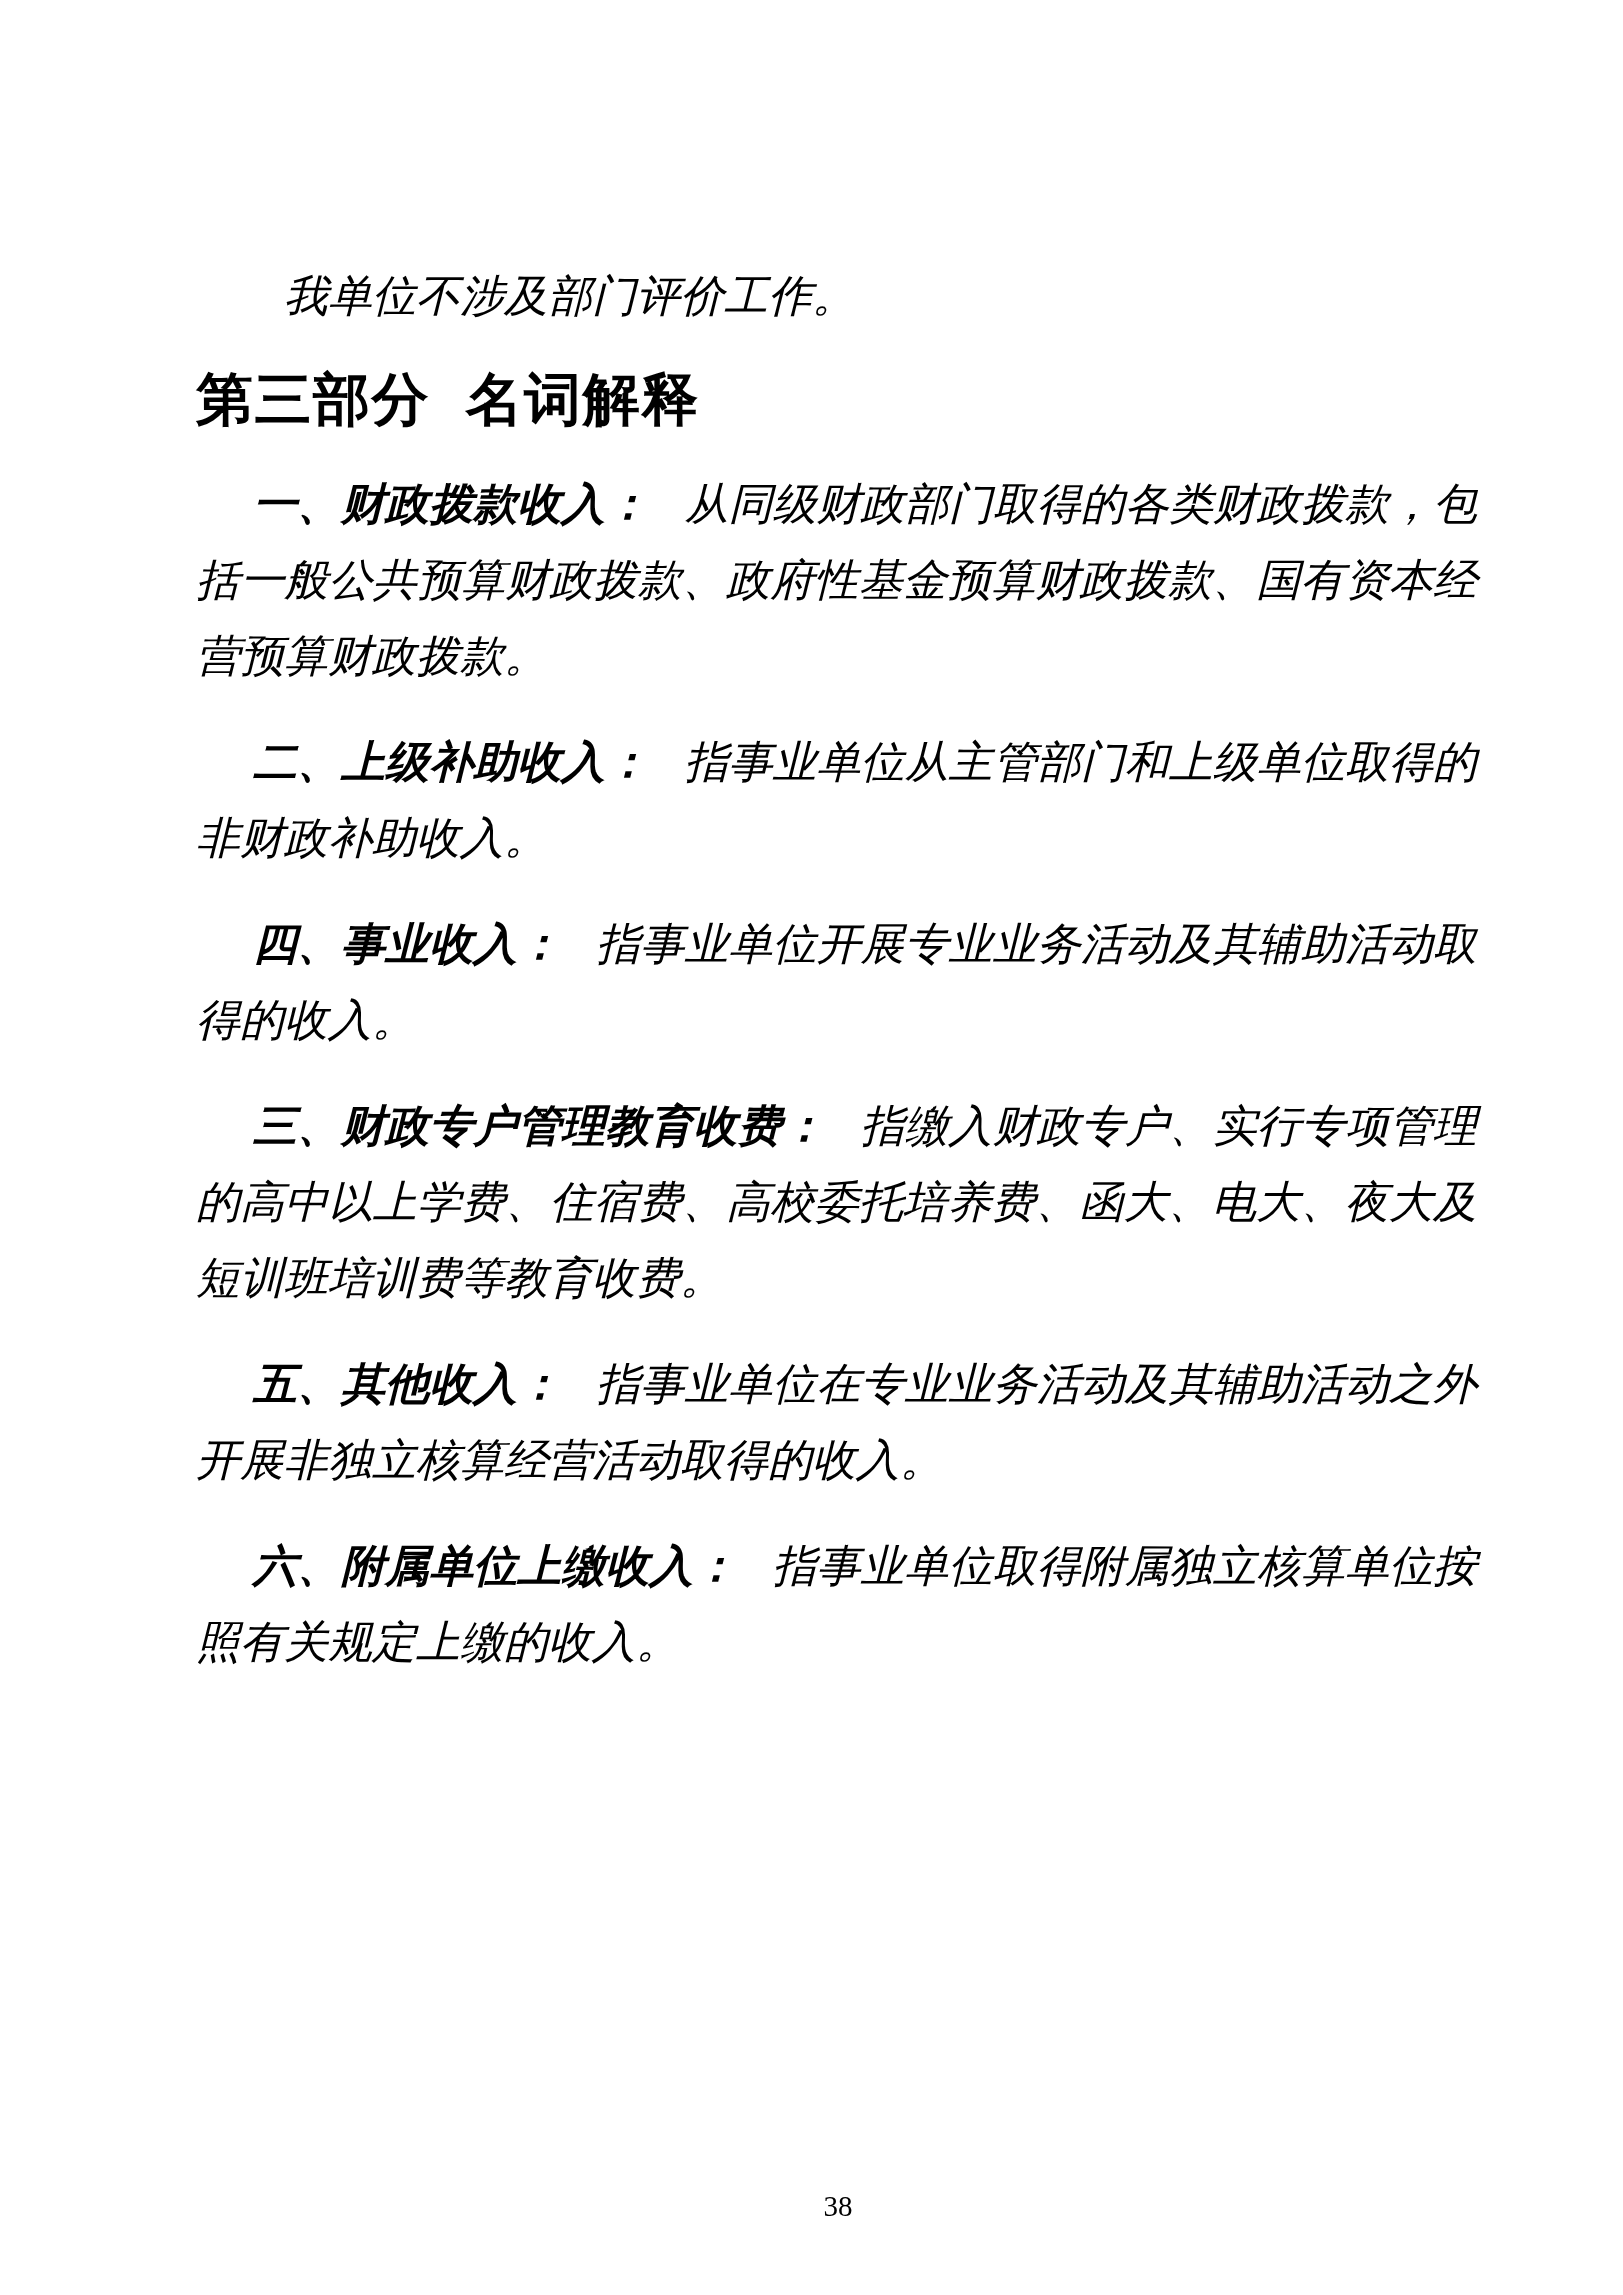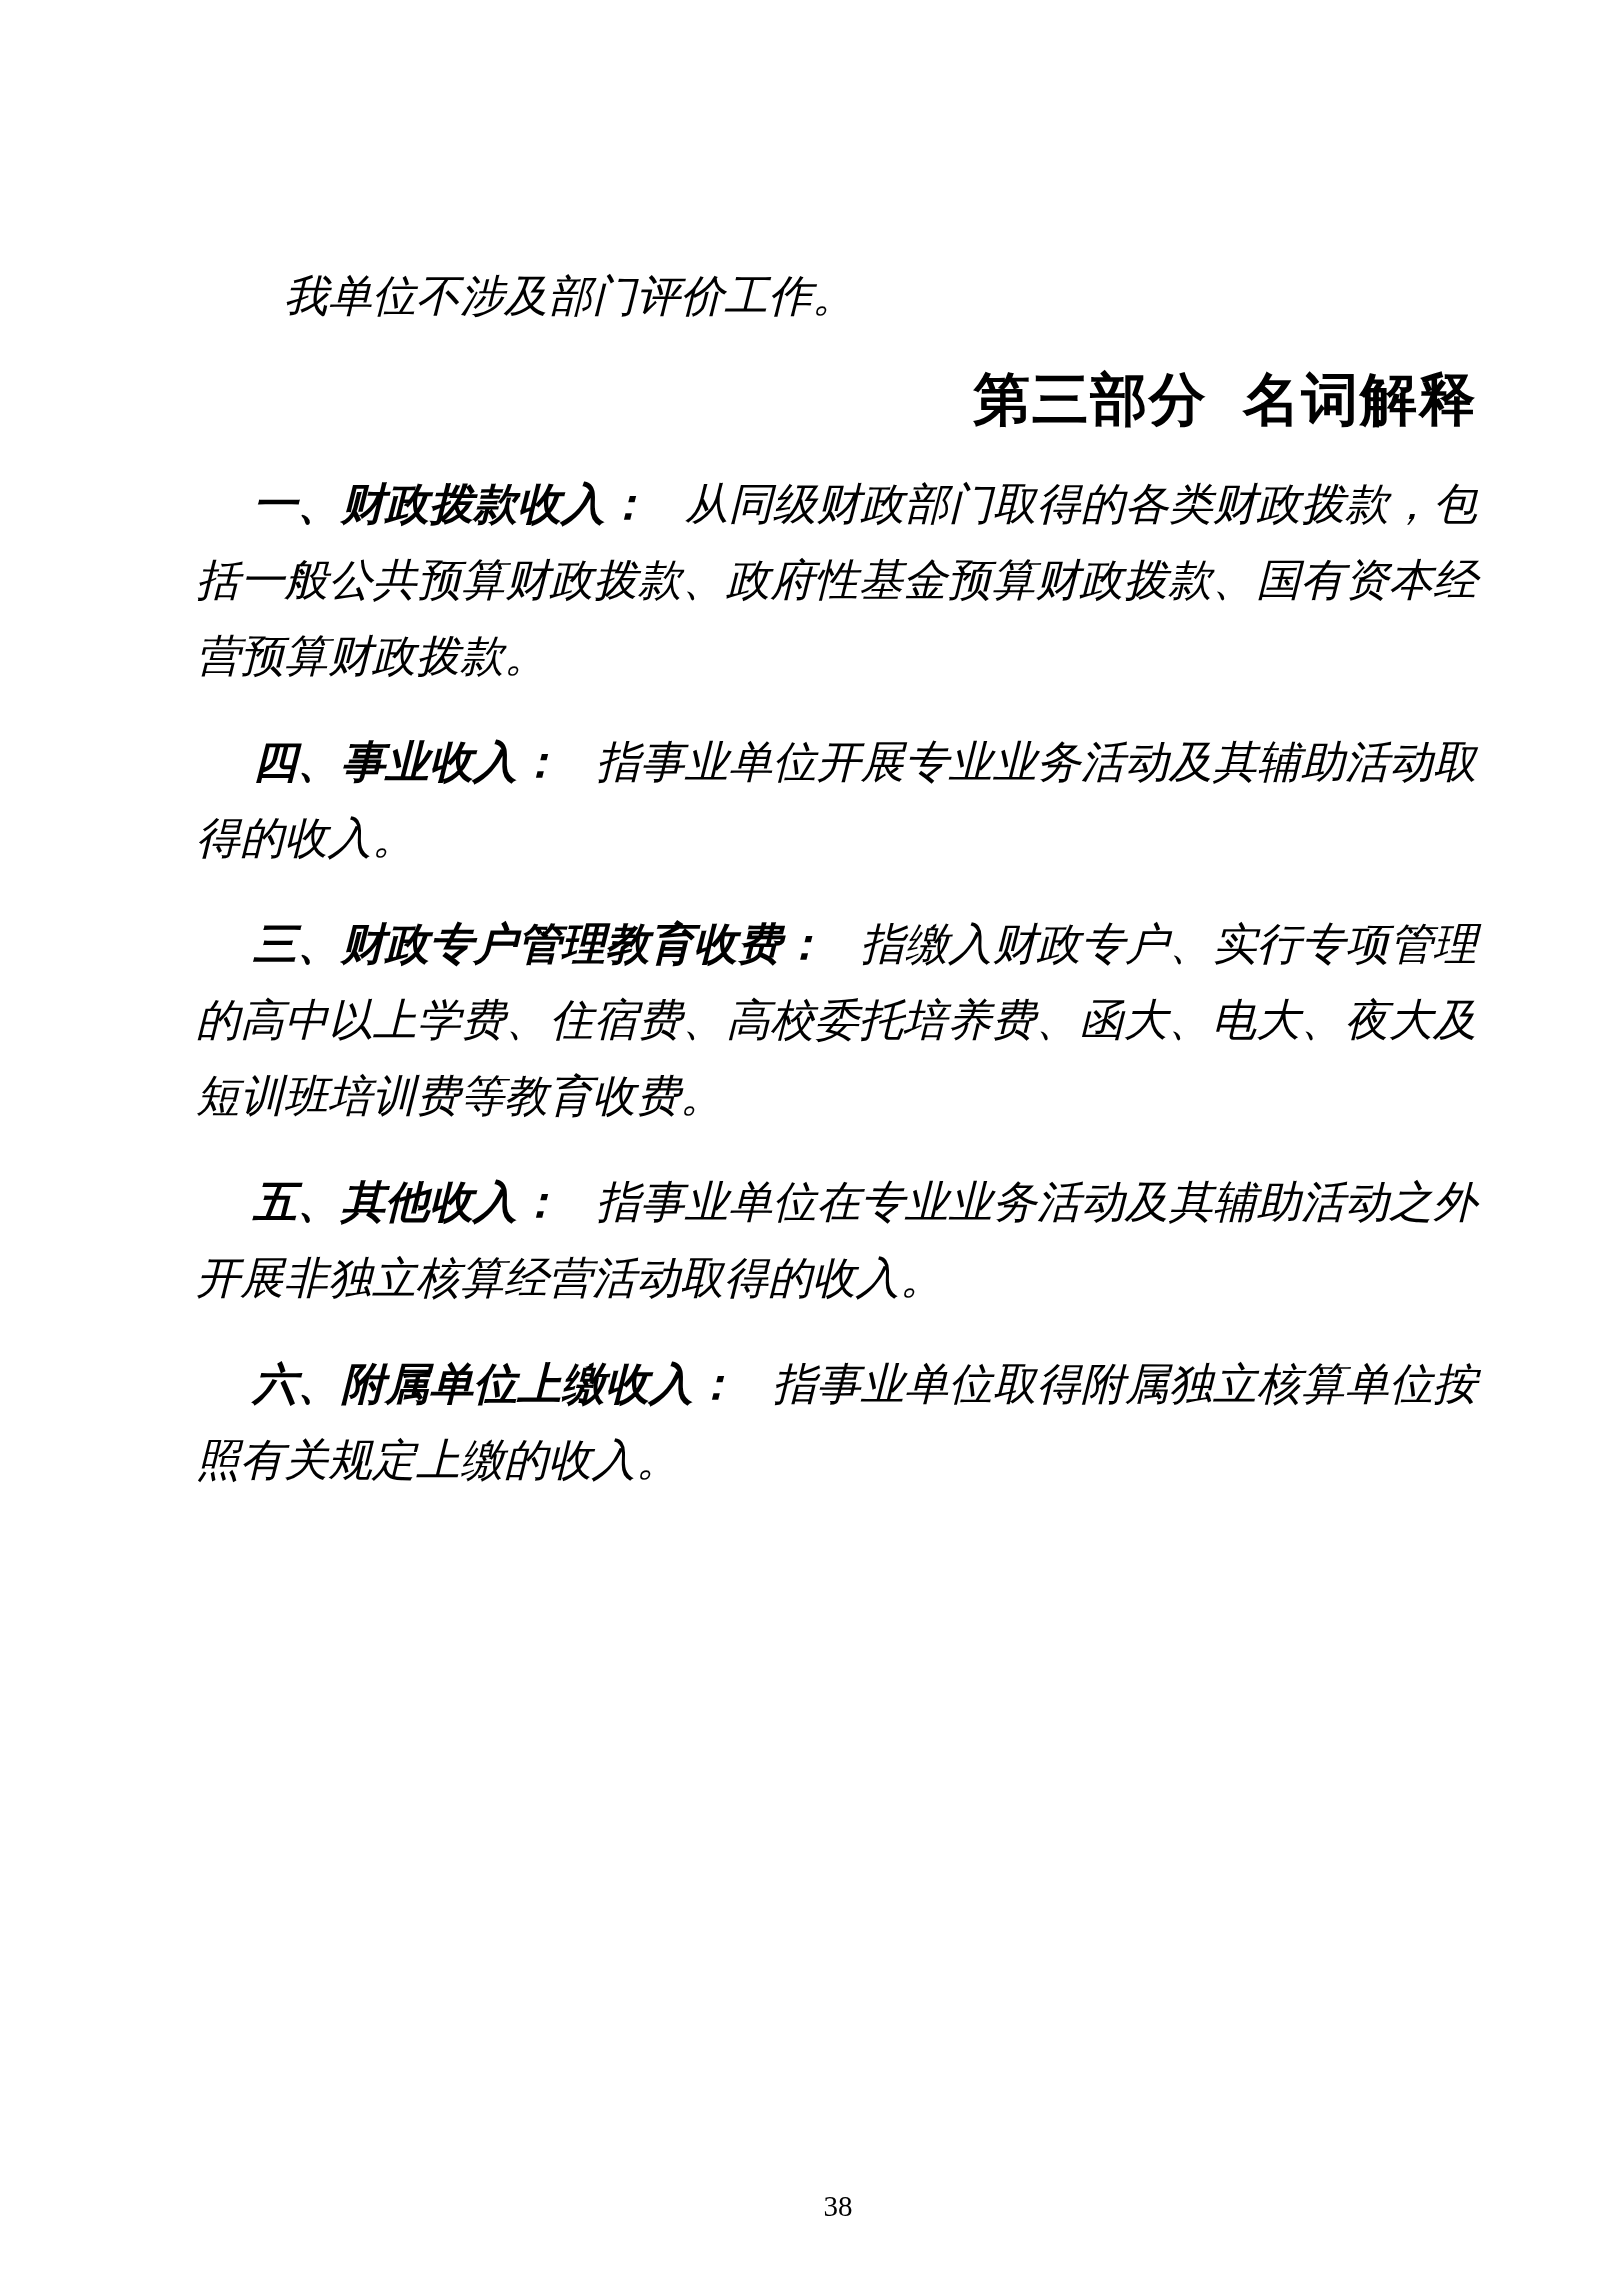--- a/index.html
+++ b/index.html
@@ -24,21 +24,21 @@
     text-indent: 88px;
     font-style: italic;
     text-align: justify;
   }
   .section-title {
     font-family: "Liberation Sans", "DejaVu Sans", sans-serif;
     font-weight: 900;
     font-style: normal;
     font-size: 57px;
     line-height: 77px;
-    text-align: right;
+    text-align: left;
     margin-top: 19.4px;
     margin-bottom: 29px;
     word-spacing: 18.4px;
     letter-spacing: 1.5px;
   }
   .term {
     font-size: 44px;
     line-height: 76px;
     text-align: justify;
     text-indent: 45px;
@@ -69,20 +69,23 @@
 <div class="page">
 
   <p class="intro">我单位不涉及部门评价工作。</p>
 
   <h1 class="section-title">第三部分 名词解释</h1>
 
   <p class="term">
     <span class="term-label">一、财政拨款收入：</span><span>从同级财政部门取得的各类财政拨款，包括一般公共预算财政拨款、政府性基金预算财政拨款、国有资本经营预算财政拨款。</span>
   </p>
 
+  <p class="term">
+    <span class="term-label">二、上级补助收入：</span><span>指事业单位从主管部门和上级单位取得的非财政补助收入。</span>
+  </p>
 
   <p class="term">
     <span class="term-label">四、事业收入：</span><span>指事业单位开展专业业务活动及其辅助活动取得的收入。</span>
   </p>
 
   <p class="term">
     <span class="term-label">三、财政专户管理教育收费：</span><span>指缴入财政专户、实行专项管理的高中以上学费、住宿费、高校委托培养费、函大、电大、夜大及短训班培训费等教育收费。</span>
   </p>
 
   <p class="term">

